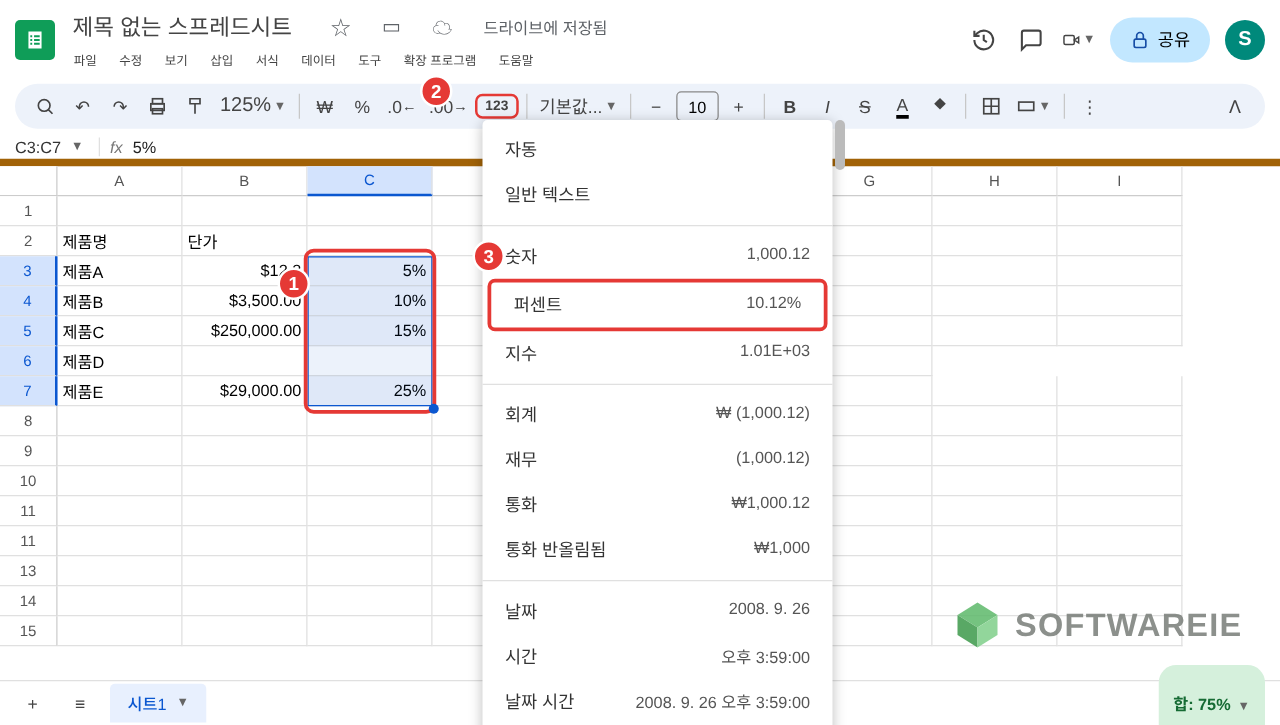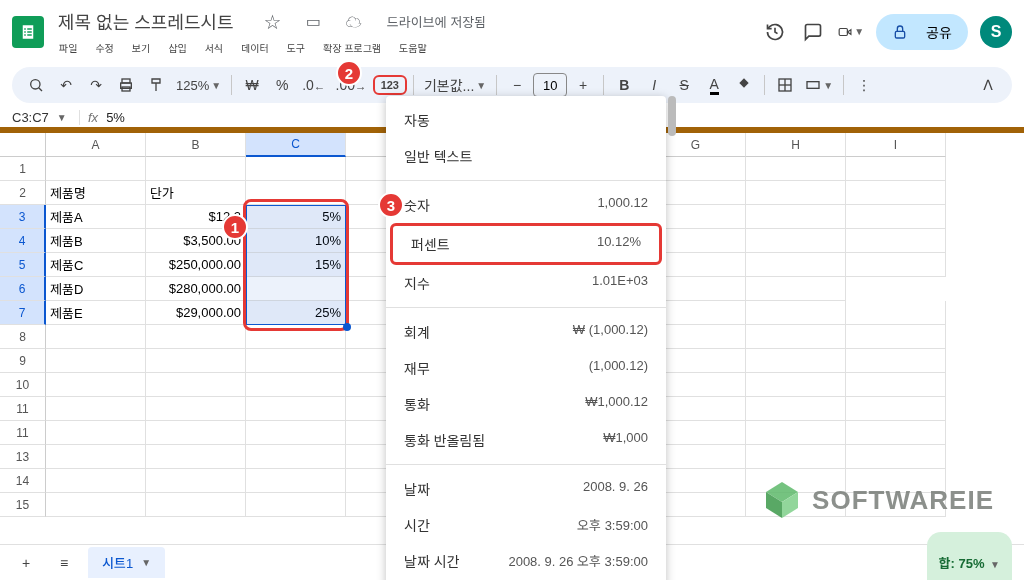--- a/index.html
+++ b/index.html
@@ -11,29 +11,29 @@
 .logo svg { fill: #fff; }
 .title-area { flex: 1; }
 .doc-title { font-size: 18px; color: #444; padding: 2px 6px; }
 .title-row { display: flex; align-items: center; gap: 25px; }
 .title-icon { color: #5f6368; cursor: pointer; }
 .save-text { font-size: 13px; color: #5f6368; }
 .menu-bar { display: flex; gap: 4px; margin-top: 2px; }
 .menu-item { font-size: 10px; color: #444; padding: 2px 7px; cursor: pointer; border-radius: 4px; }
 .header-right { display: flex; align-items: center; gap: 12px; }
 .hr-icon { width: 26px; height: 26px; display: flex; align-items: center; justify-content: center; color: #444; cursor: pointer; }
-.share-btn { background: #c2e7ff; border-radius: 20px; padding: 8px 16px; display: flex; align-items: center; gap: 18px; font-size: 14px; cursor: pointer; }
+.share-btn { background: #c2e7ff; border-radius: 20px; padding: 8px 16px; display: flex; align-items: center; gap: 6px; font-size: 14px; cursor: pointer; }
 .avatar { width: 32px; height: 32px; border-radius: 50%; background: #00897b; color: #fff; display: flex; align-items: center; justify-content: center; font-weight: bold; }
 
 
 .toolbar { background: #edf2fa; border-radius: 24px; margin: 4px 12px; padding: 4px 10px; display: flex; align-items: center; gap: 2px; }
 .tb-btn { min-width: 28px; height: 28px; display: flex; align-items: center; justify-content: center; border-radius: 4px; cursor: pointer; color: #444; font-size: 14px; padding: 0 4px; }
 .tb-sep { width: 1px; height: 20px; background: #c7c7c7; margin: 0 4px; }
 .tb-chevron { font-size: 10px; color: #666; margin-left: 2px; }
-.zoom-text { font-size: 13px; }
+.zoom-text { font-size: 16px; }
 .font-box { border: 1px solid #888; border-radius: 4px; width: 34px; height: 24px; text-align: center; font-size: 13px; display: flex; align-items: center; justify-content: center; }
 .tb-123 { border: 2.5px solid #e53935; border-radius: 6px; padding: 2px 6px; font-size: 11px; font-weight: bold; color: #444; }
 .toolbar-end { margin-left: auto; }
 
 
 .formula-bar { display: flex; align-items: center; border-bottom: 6px solid #a16207; padding: 2px 0 2px 8px; height: 26px; }
 .cell-ref { width: 72px; font-size: 13px; color: #333; padding-left: 4px; border-right: 1px solid #e0e0e0; display:flex; align-items:center; gap:6px; }
 .fx { font-style: italic; color: #777; font-size: 13px; margin: 0 8px; }
 .formula-val { font-size: 13px; color: #222; }
 
@@ -311,21 +311,20 @@
         <div class="cell right" style="background: rgba(11, 87, 208, 0.06);">15%</div>
         <div class="cell"></div>
         <div class="cell"></div>
         <div class="cell"></div>
         <div class="cell"></div>
         <div class="cell"></div>
         <div class="cell"></div>
       </div>
       <div class="row">
         <div class="cell">제품D</div>
-        <div class="cell right">$280,000.00</div>
         <div class="cell"></div>
         <div class="cell"></div>
         <div class="cell"></div>
         <div class="cell"></div>
         <div class="cell"></div>
         <div class="cell"></div>
       </div>
       <div class="row">
         <div class="cell">제품E</div>
         <div class="cell right">$29,000.00</div>

